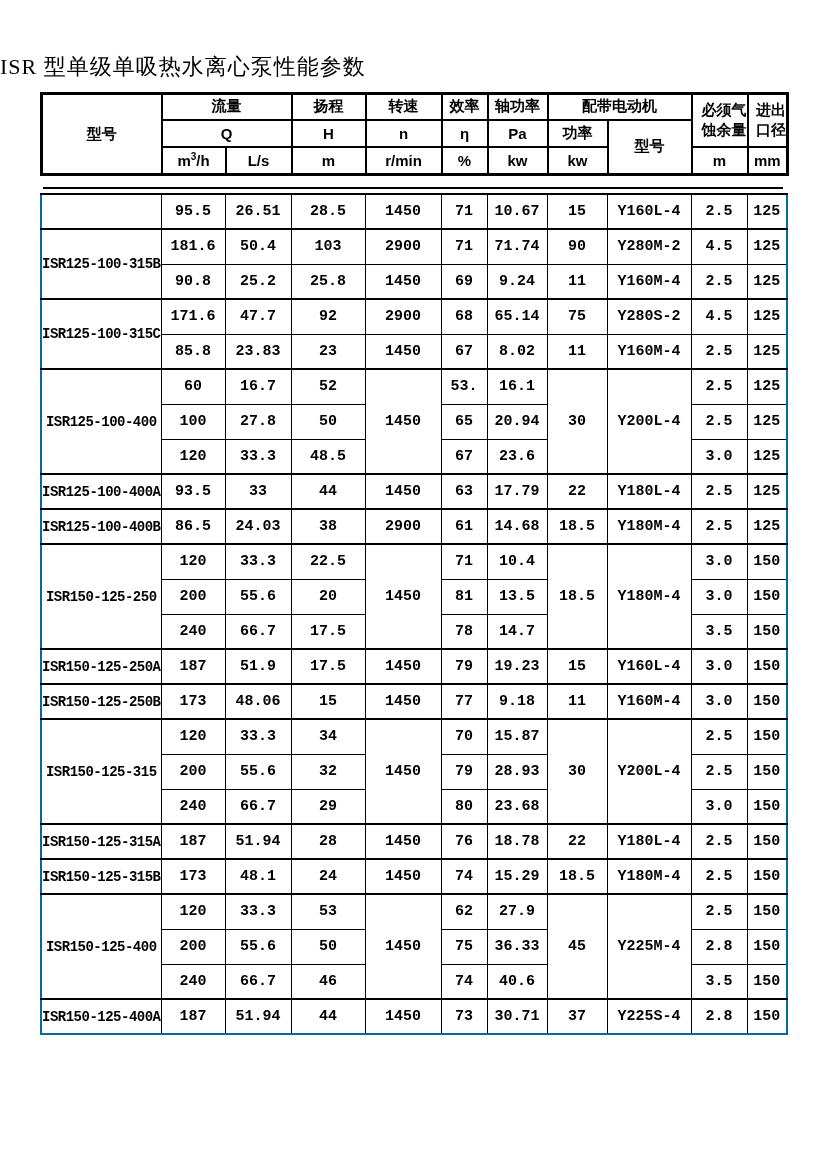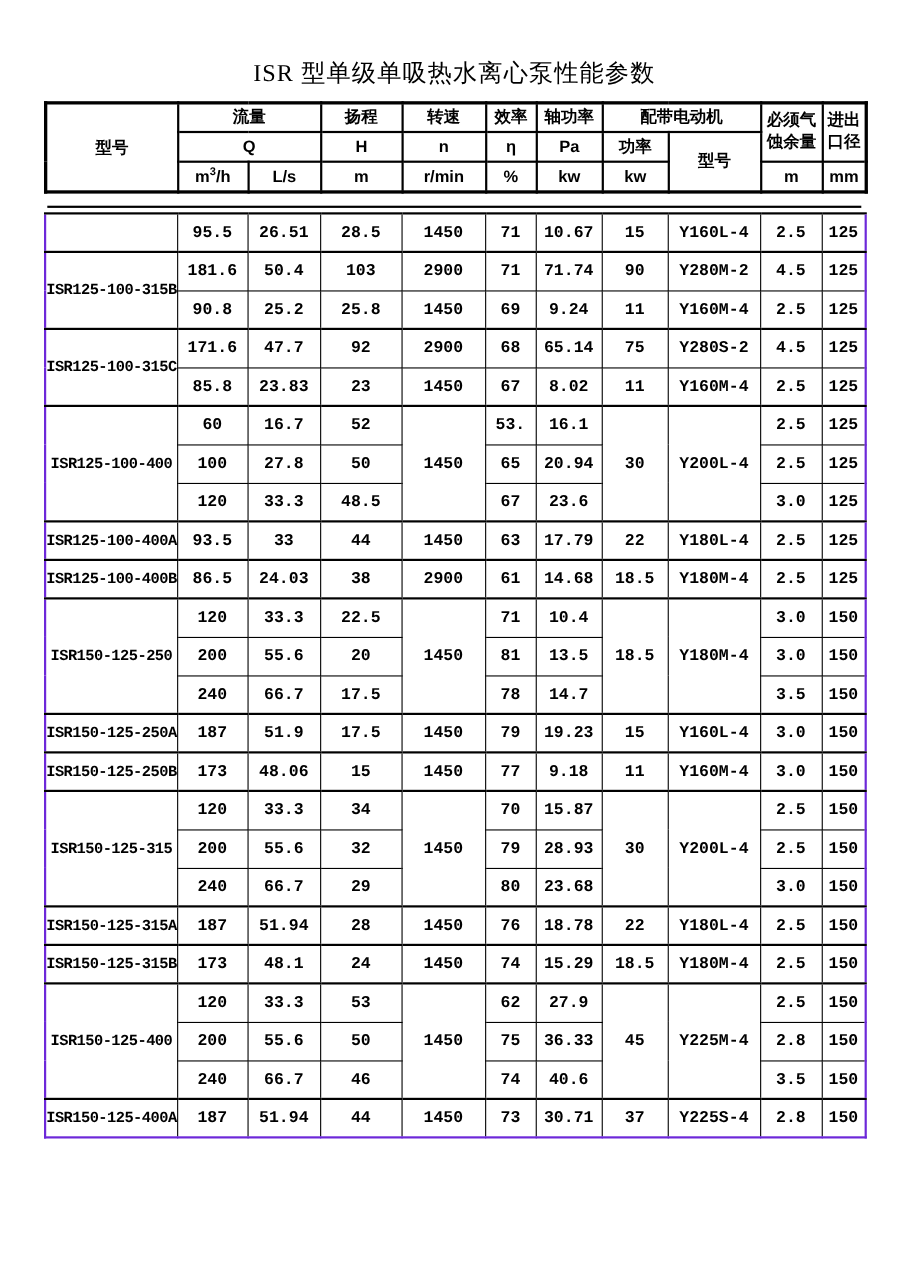--- a/index.html
+++ b/index.html
@@ -6,21 +6,21 @@
   html, body { background: #fff; }
   body {
     width: 826px; height: 1165px;
     color: #000;
     font-family: "Liberation Sans", sans-serif;
     position: relative;
     overflow: hidden;
   }
   .page-title {
     padding-top: 52px;
-    text-align: center;
+    text-align: left;
     font-family: "Liberation Serif", "DejaVu Serif", serif;
     font-size: 22px;
     letter-spacing: 1px;
     white-space: nowrap;
   }
   
   table { border-collapse: collapse; table-layout: fixed; }
   .hdr-table {
     margin: 10px 0 0 40px;
     width: 746px;
@@ -32,36 +32,36 @@
     vertical-align: middle;
     font-weight: bold;
     font-size: 15px;
     padding: 0;
     overflow: hidden;
     white-space: nowrap;
   }
   .hdr-table tr.h1 td { height: 26px; margin-left: 16px; }
   .hdr-table tr.h2 td { height: 27px; }
   .hdr-table tr.h3 td { height: 28px; margin-top: 15px; }
-  .hdr-table td .two-line { line-height: 20px; }
+  .hdr-table td .two-line { line-height: 20px; text-align: right; }
   .sym { font-size: 16px; }
   .unit { font-size: 14px; }
   sup { font-size: 10px; }
   
   .sep-line {
     height: 0;
     border-top: 2px solid #000;
     width: 740px;
     margin: 11px 0 0 43px;
   }
   
   .body-table {
     margin: 4px 4px 0 40px;
     width: 746px;
-    border: 2px solid #6d28d9;
+    border: 2px solid #0369a1;
   }
   .body-table td {
     border: 1px solid #000;
     text-align: center;
     vertical-align: middle;
     font-family: "Liberation Mono", "DejaVu Sans Mono", monospace;
     font-weight: bold;
     font-size: 15px;
     height: 35px;
     padding: 0;

